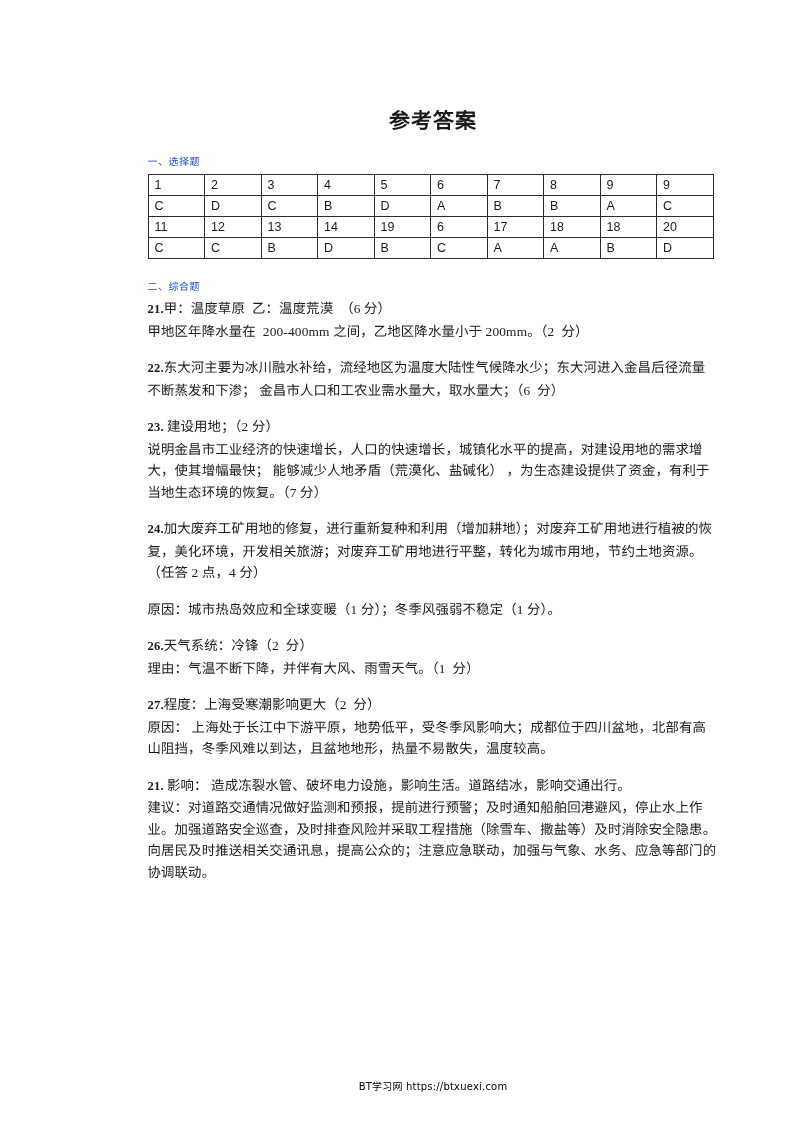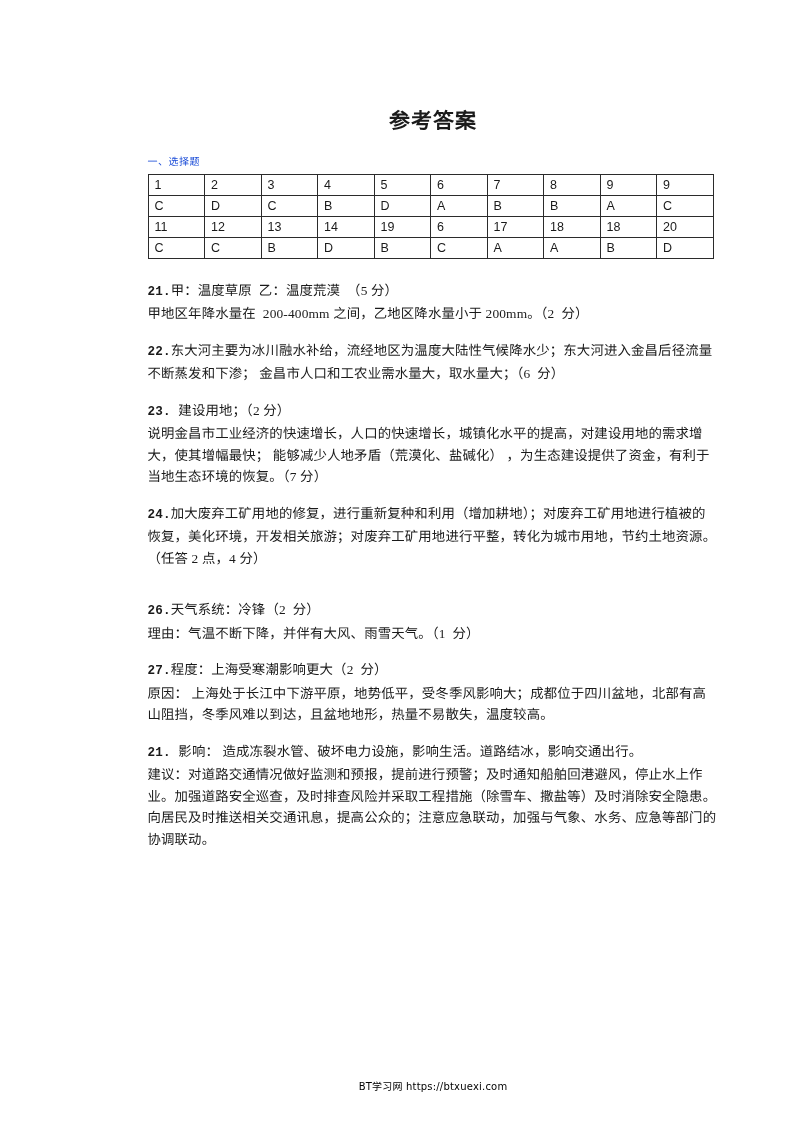--- a/index.html
+++ b/index.html
@@ -82,21 +82,21 @@
     line-height: 21.5px;
     margin: 0;
     white-space: pre-wrap;
     word-break: break-all;
     letter-spacing: 0.15px;
   }
   .line.lead {
     font-weight: normal;
   }
   .num {
-    font-family: Liberation Mono, monospace;
+    font-family: Liberation Serif, serif;
     font-weight: bold;
     font-size: 12.6px;
   }
 
   
   .watermark {
     position: absolute;
     left: 0;
     top: 1070px;
     width: 793px;
@@ -166,23 +166,24 @@
           <td>A</td>
           <td>A</td>
           <td>B</td>
           <td>D</td>
         </tr>
       </tbody>
     </table>
 
     <div class="spacer-lg"></div>
 
-
-    <div class="block">
-      <p class="line lead"><span class="num">21.</span><span>甲：温度草原  乙：温度荒漠  （5 分）</span></p>
+    <div class="section-heading">二、综合题</div>
+
+    <div class="block">
+      <p class="line lead"><span class="num">21.</span><span>甲：温度草原  乙：温度荒漠  （6 分）</span></p>
       <p class="line">甲地区年降水量在  200-400mm 之间，乙地区降水量小于 200mm。（2  分）</p>
     </div>
 
     <div class="spacer-md"></div>
 
     <div class="block">
       <p class="line lead"><span class="num">22.</span><span>东大河主要为冰川融水补给，流经地区为温度大陆性气候降水少；东大河进入金昌后径流量不断蒸发和下渗； 金昌市人口和工农业需水量大，取水量大；（6  分）</span></p>
     </div>
 
     <div class="spacer-md"></div>
@@ -194,20 +195,21 @@
 
     <div class="spacer-md"></div>
 
     <div class="block">
       <p class="line lead"><span class="num">24.</span><span>加大废弃工矿用地的修复，进行重新复种和利用（增加耕地）；对废弃工矿用地进行植被的恢复，美化环境，开发相关旅游；对废弃工矿用地进行平整，转化为城市用地，节约土地资源。（任答 2 点，4 分）</span></p>
     </div>
 
     <div class="spacer-md"></div>
 
     <div class="block">
+      <p class="line">原因：城市热岛效应和全球变暖（1 分）；冬季风强弱不稳定（1 分）。</p>
     </div>
 
     <div class="spacer-md"></div>
 
     <div class="block">
       <p class="line lead"><span class="num">26.</span><span>天气系统：冷锋（2  分）</span></p>
       <p class="line">理由：气温不断下降，并伴有大风、雨雪天气。（1  分）</p>
     </div>
 
     <div class="spacer-md"></div>

